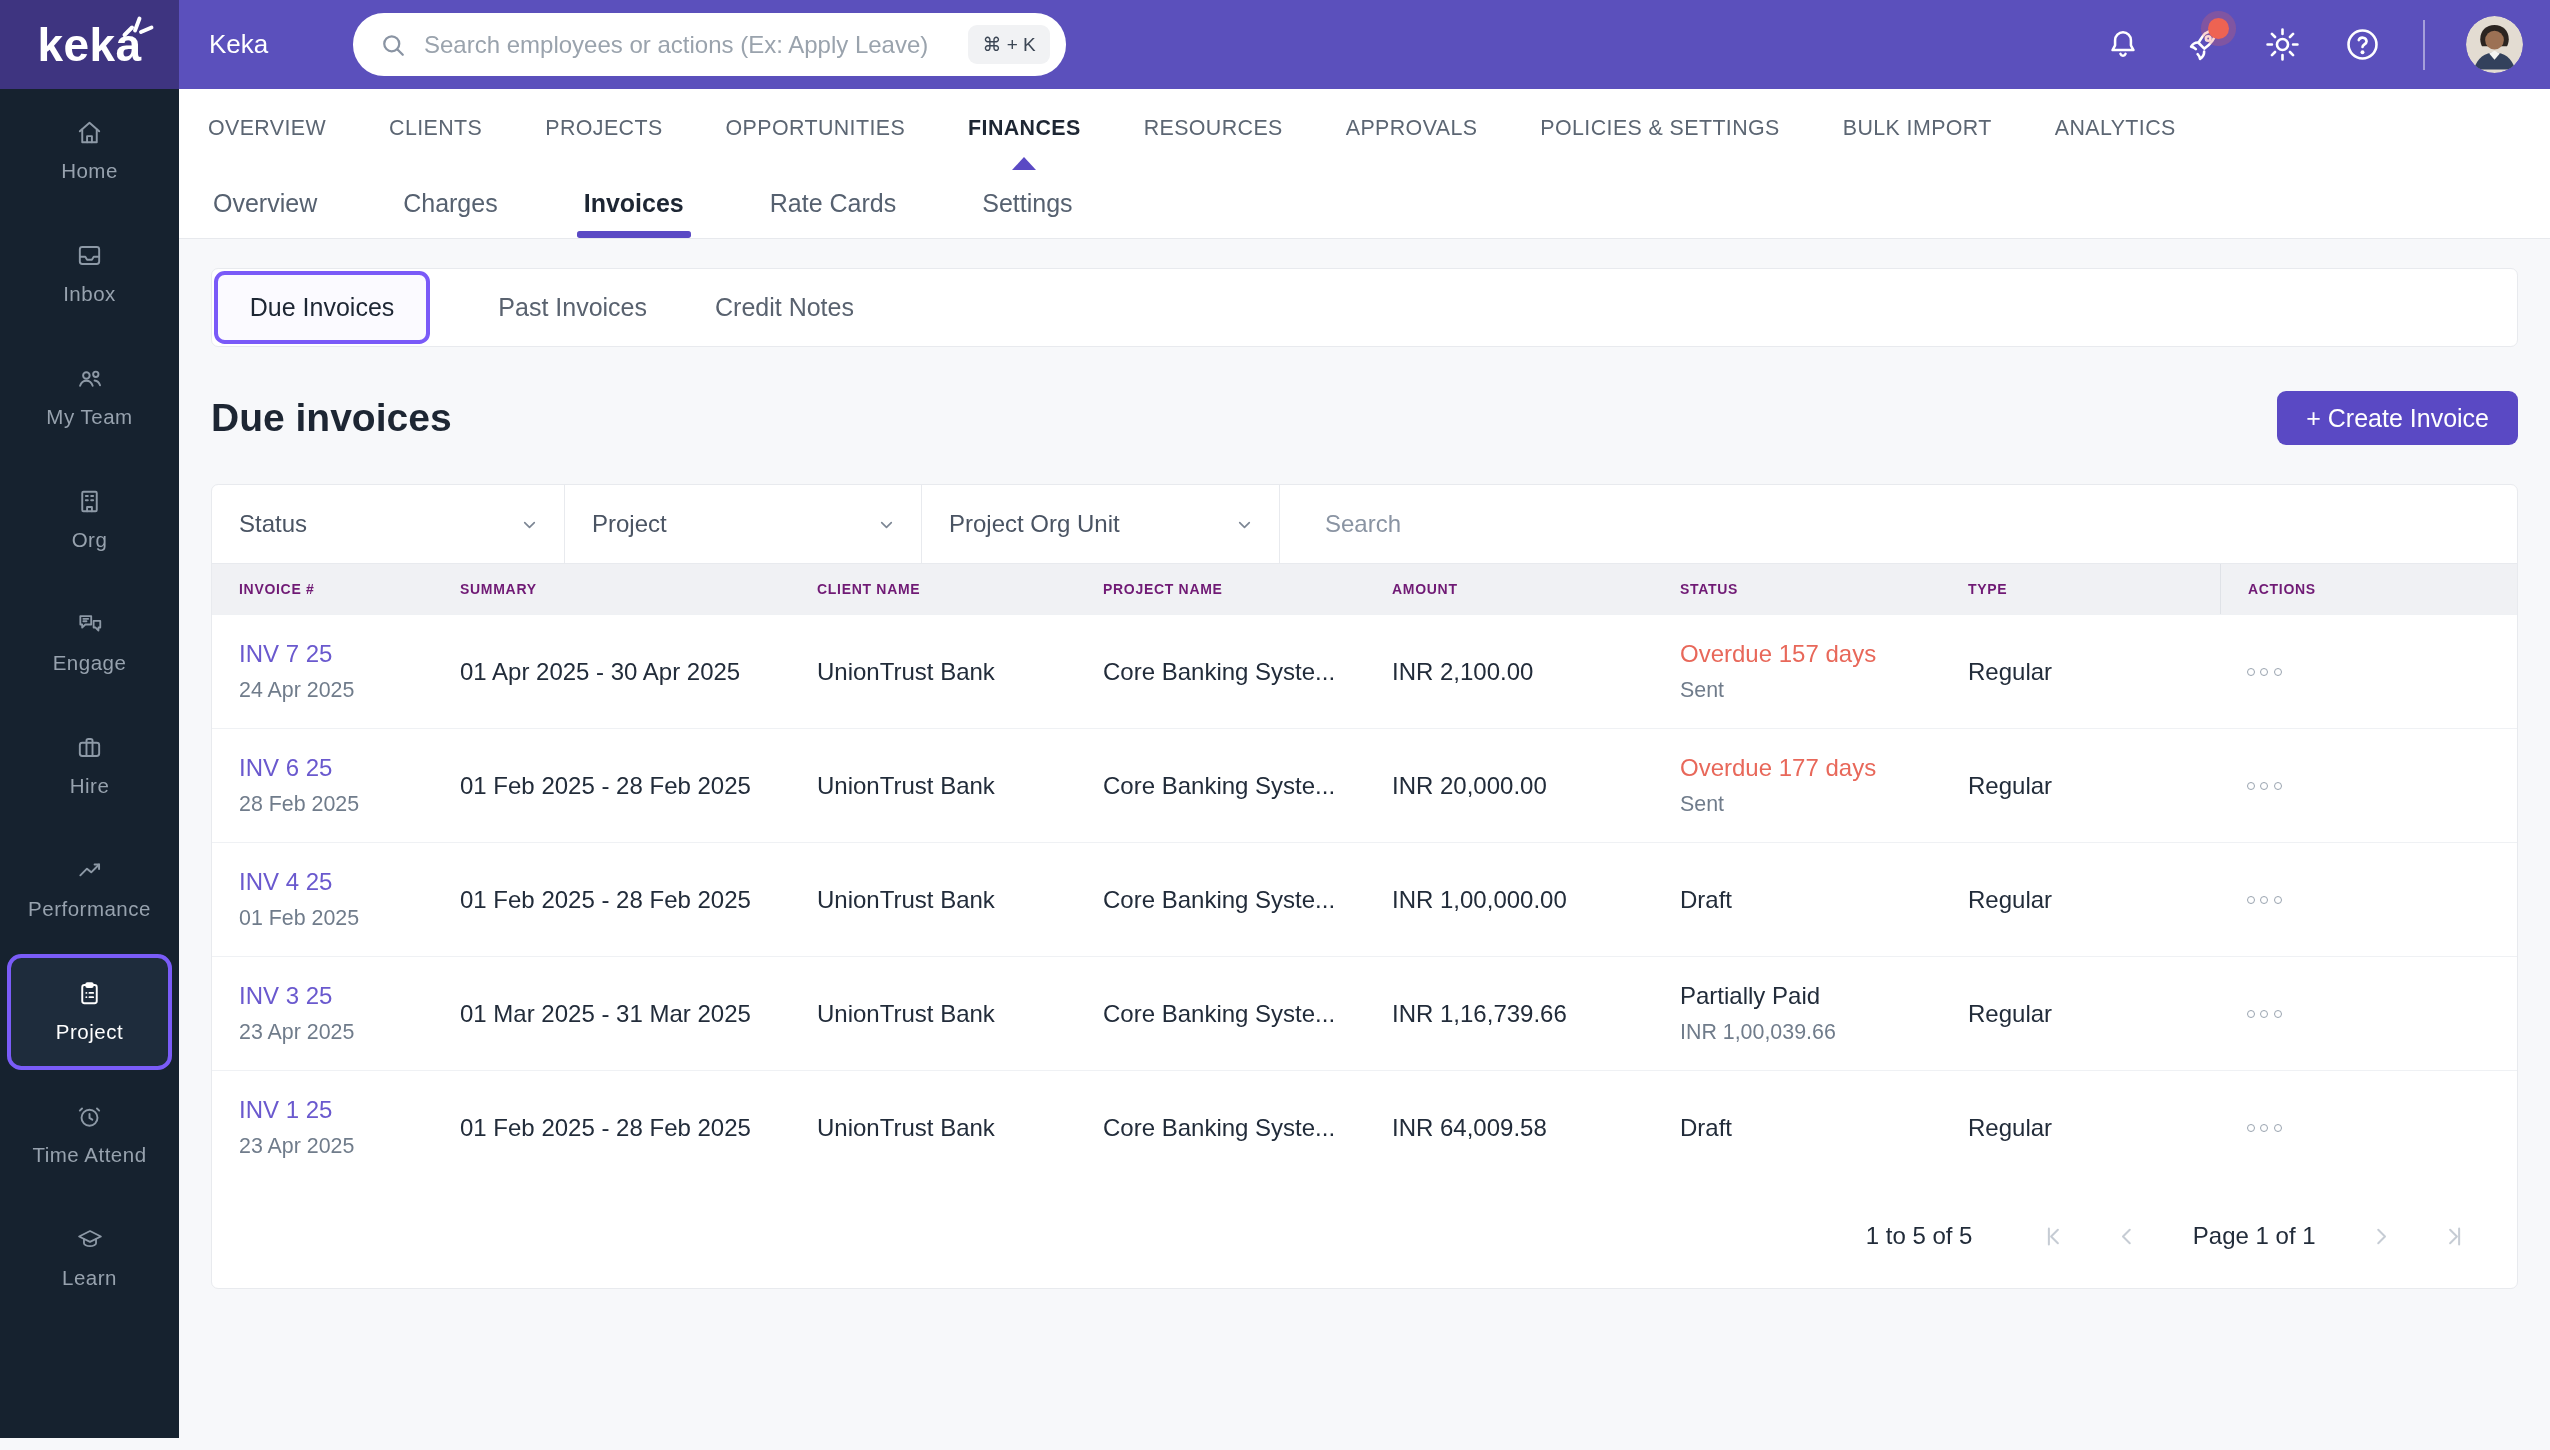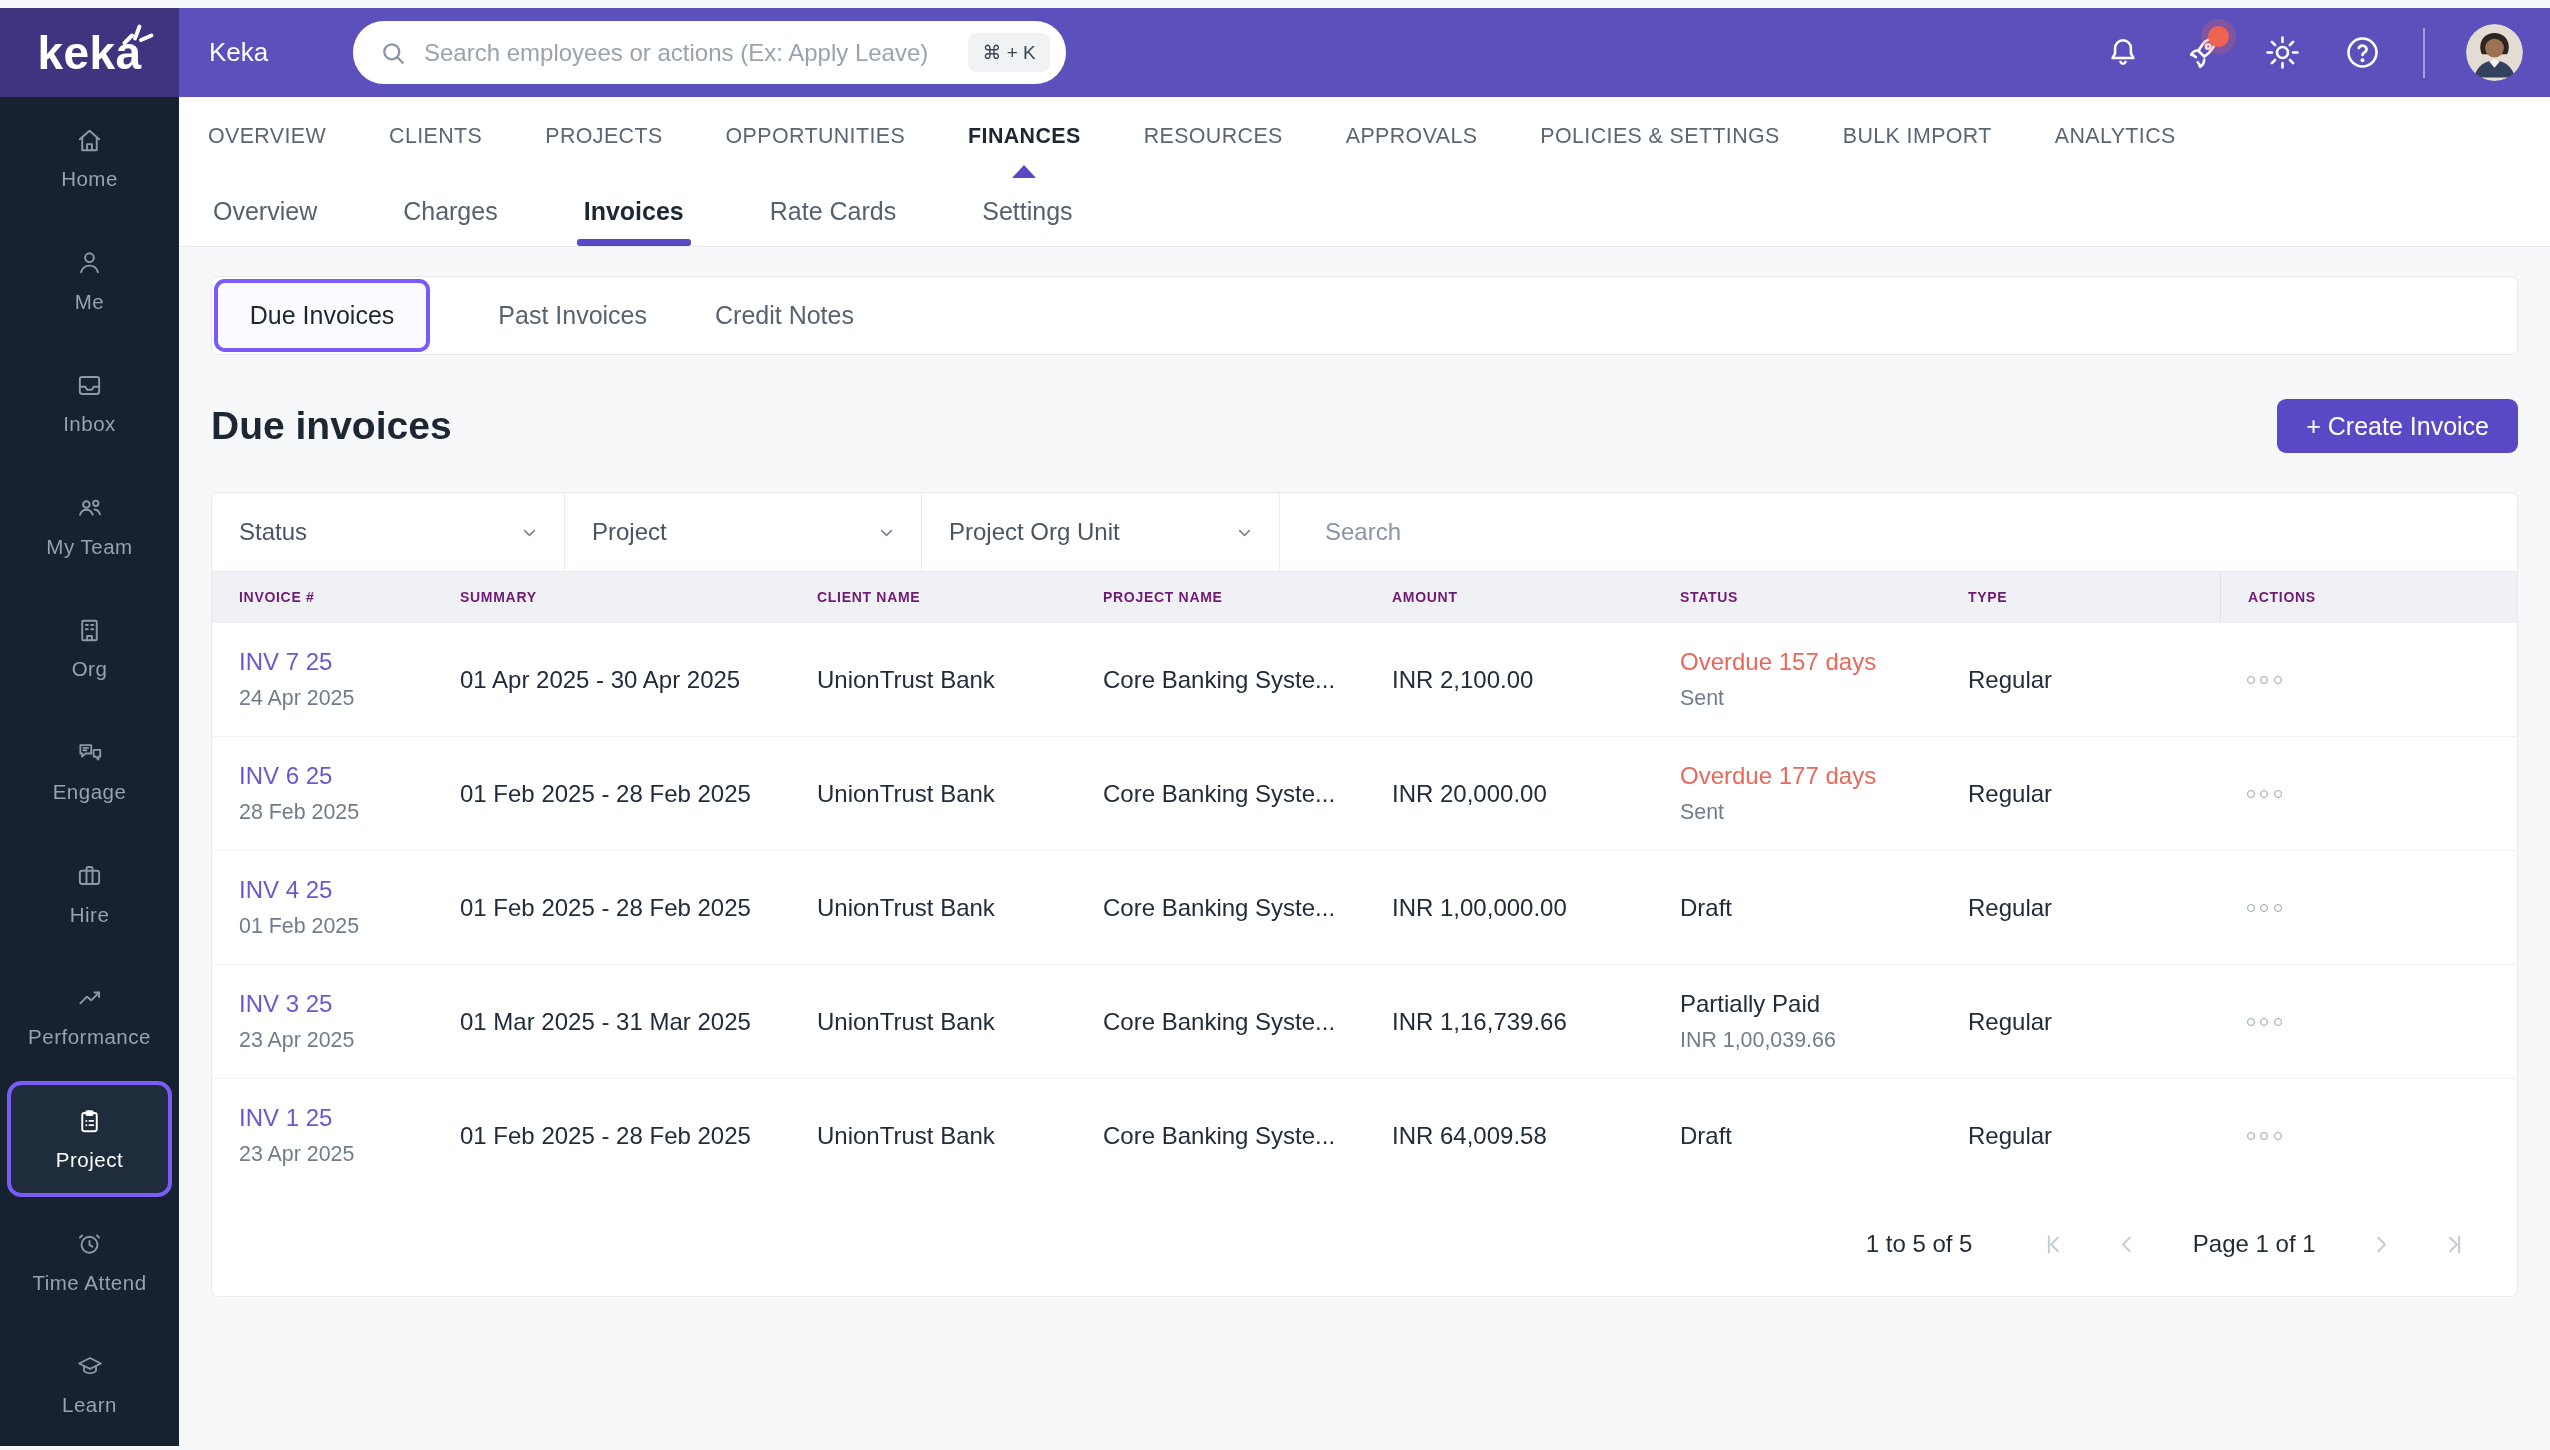--- a/index.html
+++ b/index.html
@@ -1,18 +1,18 @@
 <!DOCTYPE html>
 <html style="font-size:14.3px"><head>
 <meta charset="utf-8">
 <style>
   * { margin:0; padding:0; box-sizing:border-box; }
   html,body { width:2550px; height:1451px; overflow:hidden; }
   body { font-family:"Liberation Sans","DejaVu Sans",sans-serif; background:#F7F8FA; color:#222C3A; }
-  .app { position:relative; width:2550px; height:1438px;margin-top:8px; }
+  .app { position:relative; width:2550px; height:1438px; }
 
   
   .topbar { position:absolute; top:0; left:0; right:0; height:89px; background:#5B50BC; display:flex; align-items:center; }
   .logo-block { width:179px; height:89px; background:#3E3480; display:flex; align-items:center; justify-content:center; flex:0 0 auto; position:relative; }
   .logo-text { color:#fff; font-size:46px; font-weight:800; letter-spacing:0.4px; line-height:1; }
   .logo-spark { position:absolute; top:14.3px; right:23px; color:#fff; }
   .brand-title { color:#fff; font-size:26px; margin-left:30px; font-weight:400; }
   .search-pill { position:absolute; left:353px; top:13.4px; width:713px; height:63px; background:#fff; border-radius:31px; display:flex; align-items:center; padding:0 16px 0 25px; }
   .search-pill svg { color:#8A94A3; flex:0 0 auto; }
   .search-pill input { border:none; outline:none; flex:1; font-size:24px; margin-left:16px; color:#15803d; font-family:inherit; background:transparent; }
@@ -155,27 +155,20 @@
   <nav class="sidebar">
     <div class="side-item">
       <svg width="29" height="29" viewBox="0 0 24 24" fill="none" stroke="currentColor" stroke-width="1.6" stroke-linecap="round" stroke-linejoin="round">
           <path d="M4 11 12 4l8 7"></path>
           <path d="M6 9.5V20h12V9.5"></path>
           <path d="M10 20v-5h4v5"></path>
         </svg>
       <span class="s-label">Home</span>
     </div>
     <div class="side-item">
-      <svg width="29" height="29" viewBox="0 0 24 24" fill="none" stroke="currentColor" stroke-width="1.6" stroke-linecap="round">
-          <circle cx="12" cy="8" r="3.6"></circle>
-          <path d="M5 20c1.2-3.8 4.2-5.4 7-5.4s5.8 1.6 7 5.4"></path>
-        </svg>
-      <span class="s-label">Me</span>
-    </div>
-    <div class="side-item">
       <svg width="29" height="29" viewBox="0 0 24 24" fill="none" stroke="currentColor" stroke-width="1.6" stroke-linejoin="round">
           <rect x="4" y="5" width="16" height="14" rx="2"></rect>
           <path d="M4 13h4.5l1.5 2.5h4l1.5-2.5H20"></path>
         </svg>
       <span class="s-label">Inbox</span>
     </div>
     <div class="side-item">
       <svg width="30" height="29" viewBox="0 0 24 24" fill="none" stroke="currentColor" stroke-width="1.6" stroke-linecap="round">
           <circle cx="9" cy="9.5" r="2.7"></circle>
           <path d="M3.8 18c.9-2.9 3-4.2 5.2-4.2s4.3 1.3 5.2 4.2"></path>

